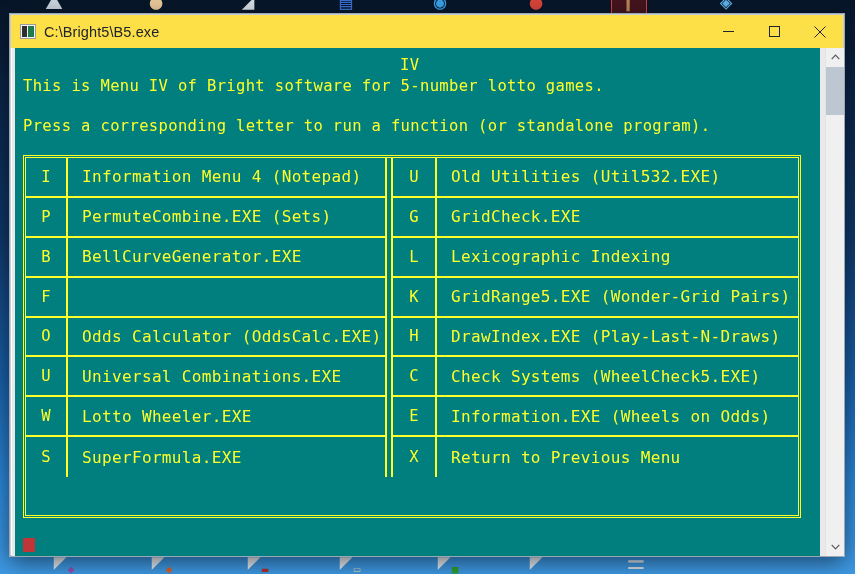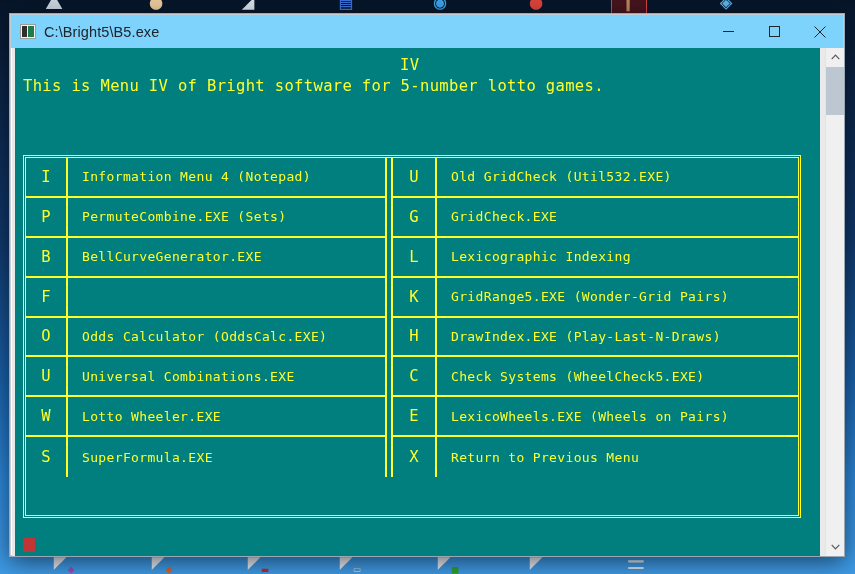--- a/index.html
+++ b/index.html
@@ -44,21 +44,21 @@
     width: 834px;
     height: 542px;
     background: #ffffff;
     box-shadow: 0 0 0 1px #9aa7b5, 0 6px 22px rgba(0,0,0,.55);
     border: 1px solid #c6ccd3;
     box-sizing: border-box;
   }
   #titlebar {
     position: relative;
     height: 33px;
-    background: #7dd3fc;
+    background: #fde047;
     display: flex;
     align-items: center;
   }
   #title-icon {
     width: 16px; height: 15px;
     margin-left: 9px;
     margin-right: 8px;
     position: relative;
     background: #f2f2f2;
     border: 1px solid #9c9c9c;
@@ -193,21 +193,21 @@
     justify-content: center;
     color: #ffff2a;
     font-family: "DejaVu Sans Mono", monospace;
     font-size: 15.5px;
   }
   .mcol.right .mkey { width: 44px; flex: 0 0 44px; }
   .mlabel {
     padding-left: 14px;
     color: #ffff2a;
     font-family: "DejaVu Sans Mono", monospace;
-    font-size: 13px;
+    font-size: 16px;
     letter-spacing: .35px;
     white-space: pre;
   }
 
   
   #cursor {
     position: absolute;
     left: 8px;
     top: 490px;
     width: 12px;
@@ -333,20 +333,21 @@
   </div>
 
   <div id="client">
 
     <div id="console">
 
       <div class="ctext" style="left:385px; top:9px;text-align:center;">IV</div>
 
       <div class="ctext" style="left:8px; top:30px;">This is Menu IV of Bright software for 5-number lotto games.</div>
 
+      <div class="ctext" style="left:8px; top:70px;">Press a corresponding letter to run a function (or standalone program).</div>
 
       <div id="menu-table">
 
 
         <div id="menu-body">
           <div class="mcol left" id="col-left">
               <div class="mrow">
                 <div class="mkey">I</div>
                 <div class="mlabel">Information Menu 4 (Notepad)</div>
               </div>
@@ -375,21 +376,21 @@
               </div>
               <div class="mrow">
                 <div class="mkey">S</div>
                 <div class="mlabel">SuperFormula.EXE</div>
               </div>
             </div>
           <div class="mcol gap"></div>
           <div class="mcol right" id="col-right">
               <div class="mrow">
                 <div class="mkey">U</div>
-                <div class="mlabel">Old GridCheck (Util532.EXE)</div>
+                <div class="mlabel">Old Utilities (Util532.EXE)</div>
               </div>
               <div class="mrow">
                 <div class="mkey">G</div>
                 <div class="mlabel">GridCheck.EXE</div>
               </div>
               <div class="mrow">
                 <div class="mkey">L</div>
                 <div class="mlabel">Lexicographic Indexing</div>
               </div>
               <div class="mrow">
@@ -399,21 +400,21 @@
               <div class="mrow">
                 <div class="mkey">H</div>
                 <div class="mlabel">DrawIndex.EXE (Play-Last-N-Draws)</div>
               </div>
               <div class="mrow">
                 <div class="mkey">C</div>
                 <div class="mlabel">Check Systems (WheelCheck5.EXE)</div>
               </div>
               <div class="mrow">
                 <div class="mkey">E</div>
-                <div class="mlabel">LexicoWheels.EXE (Wheels on Pairs)</div>
+                <div class="mlabel">Information.EXE (Wheels on Odds)</div>
               </div>
               <div class="mrow">
                 <div class="mkey">X</div>
                 <div class="mlabel">Return to Previous Menu</div>
               </div>
             </div>
         </div>
 
       </div>
 

